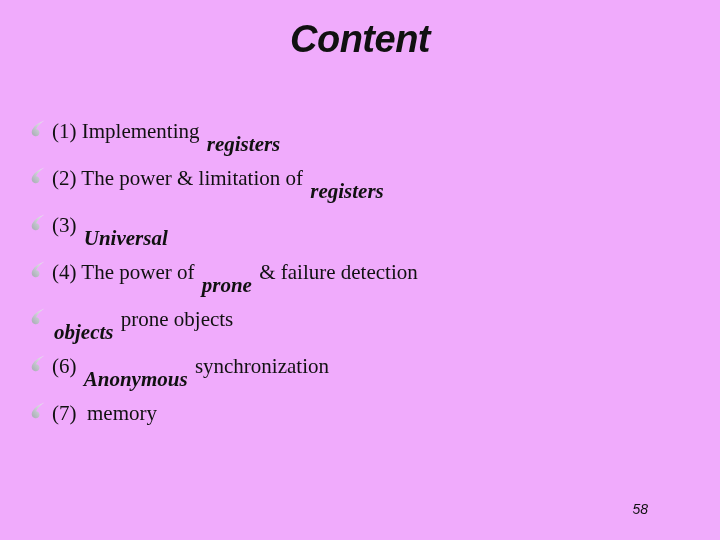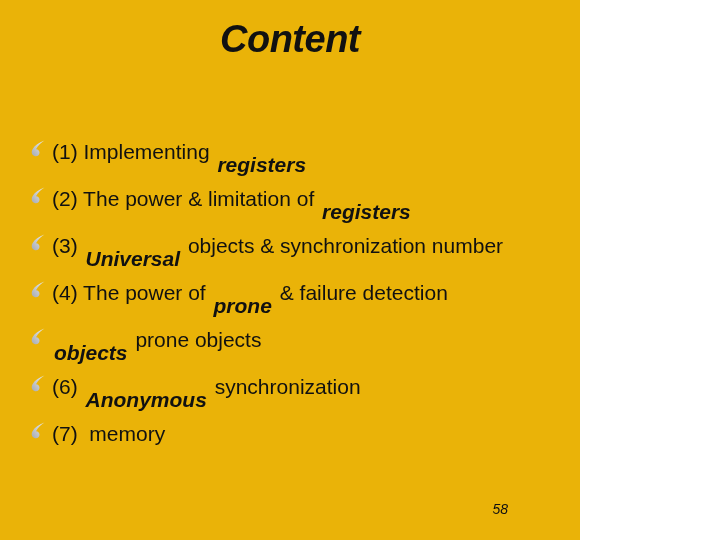--- a/index.html
+++ b/index.html
@@ -2,47 +2,48 @@
 <html><head>
 <meta charset="utf-8">
 <style>
   html, body {
     margin: 0;
     padding: 0;
     background: #ffffff;
   }
   .slide {
     position: relative;
-    width: 580px;
+    width: 720px;
     height: 540px;
-    background: #eab308;
+    background: #f0abfc;
     overflow: hidden;
     font-family: "Liberation Sans", sans-serif;
     color: #111111;
   }
   .title {
     position: absolute;
     top: 18px;
     left: 0;
     width: 100%;
     text-align: center;
     font-size: 38px;
     font-weight: bold;
     font-style: italic;
     letter-spacing: -0.5px;
     color: #111111;
   }
   .list {
     position: absolute;
-    top: 128px;
+    top: 108px;
     left: 26px;
     right: 8px;
     list-style: none;
     margin: 0;
     padding: 0;
+    font-family: Liberation Serif, serif;
   }
   .item {
     display: flex;
     align-items: center;
     height: 47px;
     font-size: 21px;
     line-height: 1.2;
     white-space: nowrap;
   }
   .item .bullet {
@@ -127,21 +128,20 @@
     </defs>
     <path d="M22 2
              C 15 4.5, 9.5 8.5, 7 13
              C 5 16.5, 6 20.5, 9.5 21.5
              C 13 22.5, 15.9 20.2, 15.8 17
              C 15.7 14.4, 13.8 12.7, 11.4 12.8
              C 14 8.4, 17.6 4.8, 22 2 Z" fill="url(#bullet-grad-2)"></path>
   </svg>
 <span class="seg">(3) </span>
         <span class="em">Universal</span>
-        <span class="seg"> objects &amp; synchronization number</span>
       </li>
       <li class="item">
   <svg class="bullet" viewBox="0 0 24 24" aria-hidden="true">
     <defs>
       <linearGradient class="bullet-grad" x1="1" y1="0" x2="0" y2="1" id="bullet-grad-3">
         <stop offset="0" class="stop-light" stop-color="#eceef0"></stop>
         <stop offset="0.55" class="stop-mid" stop-color="#c6cad0"></stop>
         <stop offset="1" class="stop-dark" stop-color="#a6aab2"></stop>
       </linearGradient>
     </defs>

